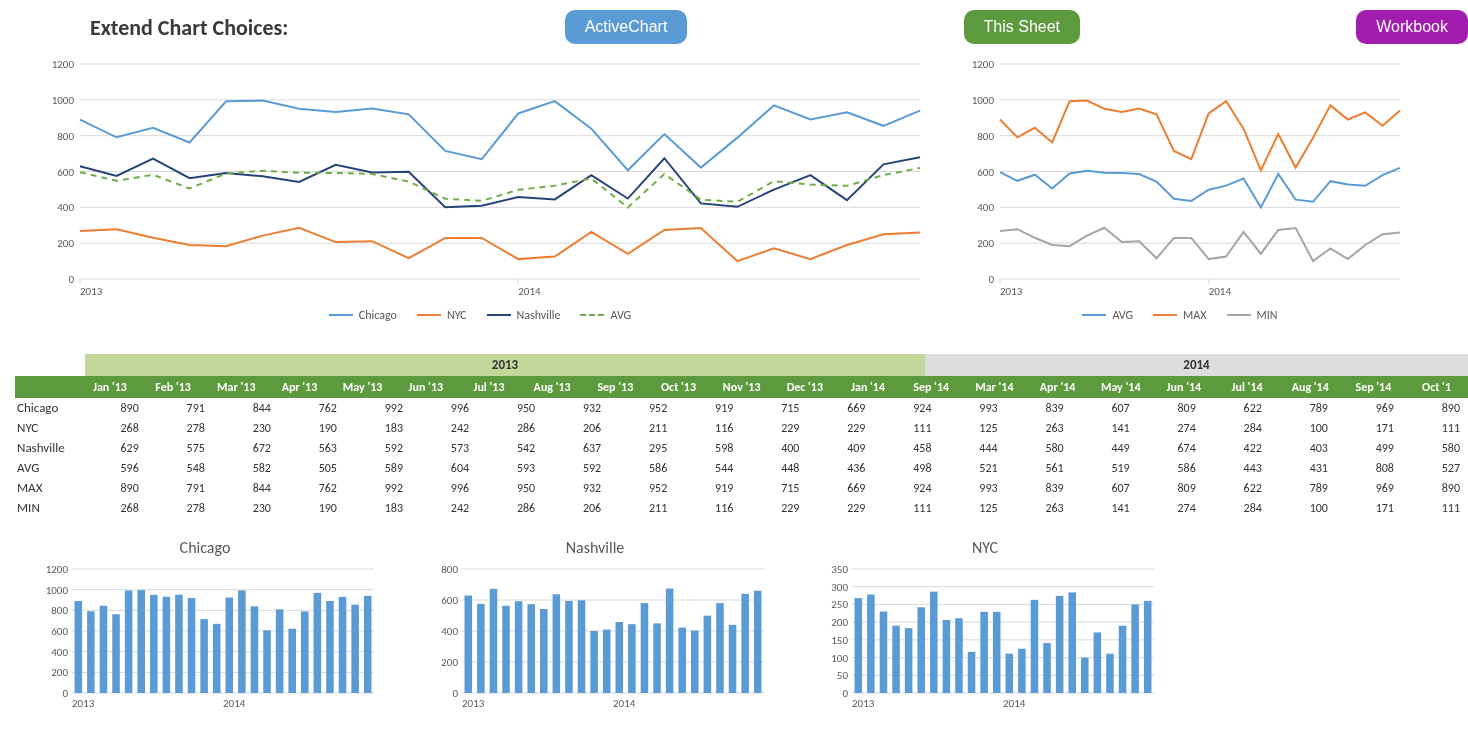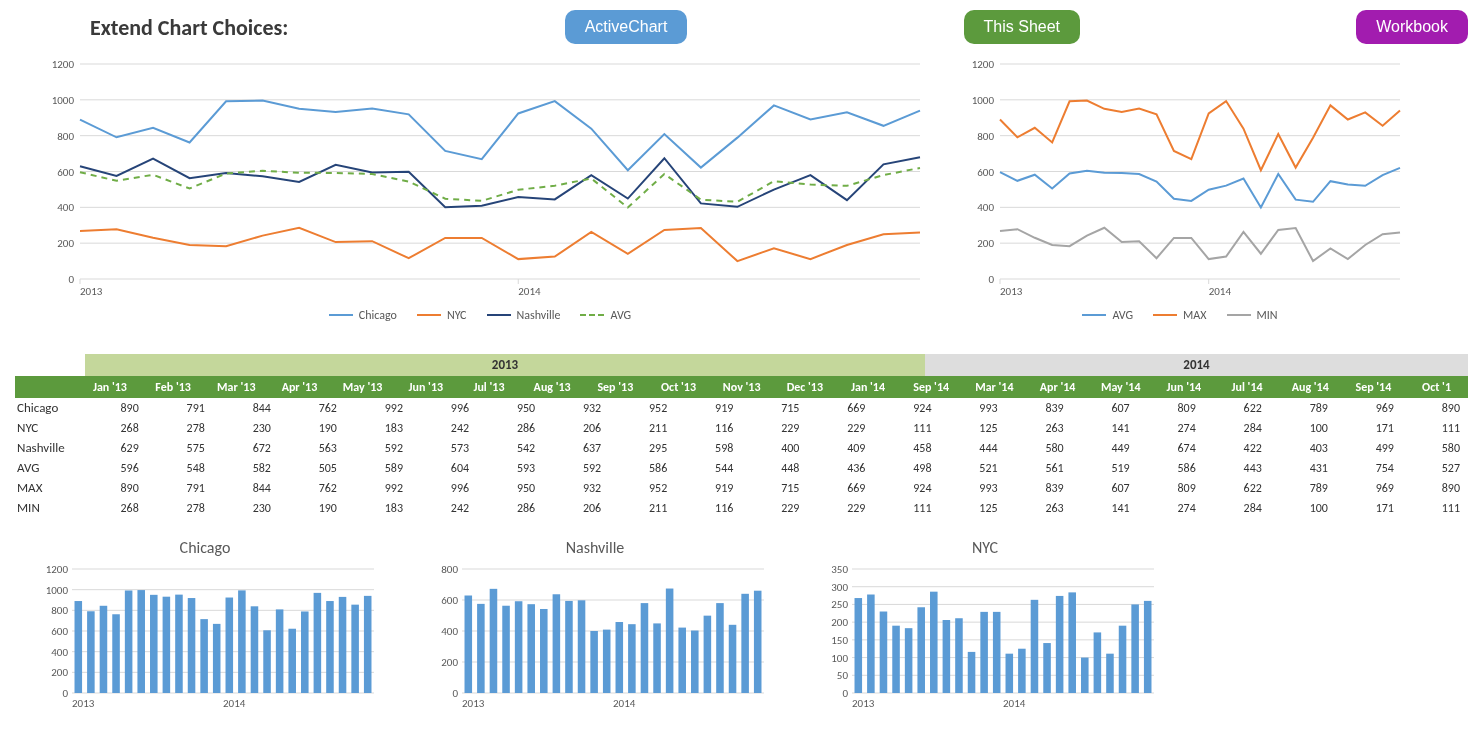--- a/index.html
+++ b/index.html
@@ -248,21 +248,21 @@
         <div class="data-cell">544</div>
         <div class="data-cell">448</div>
         <div class="data-cell">436</div>
         <div class="data-cell">498</div>
         <div class="data-cell">521</div>
         <div class="data-cell">561</div>
         <div class="data-cell">519</div>
         <div class="data-cell">586</div>
         <div class="data-cell">443</div>
         <div class="data-cell">431</div>
-        <div class="data-cell">754</div>
+        <div class="data-cell">808</div>
         <div class="data-cell">527</div>
       </div>
       <div class="data-row">
         <div class="rowlabel-cell">MAX</div>
         <div class="data-cell">890</div>
         <div class="data-cell">791</div>
         <div class="data-cell">844</div>
         <div class="data-cell">762</div>
         <div class="data-cell">992</div>
         <div class="data-cell">996</div>

